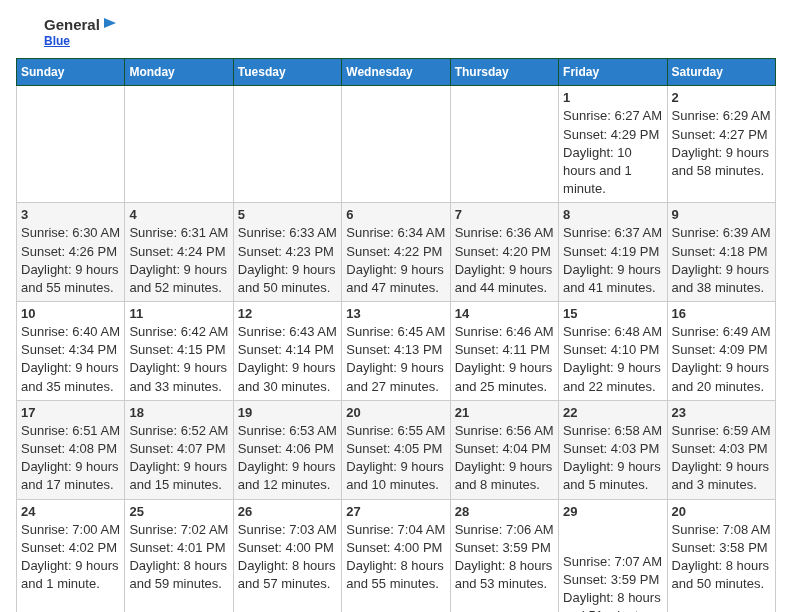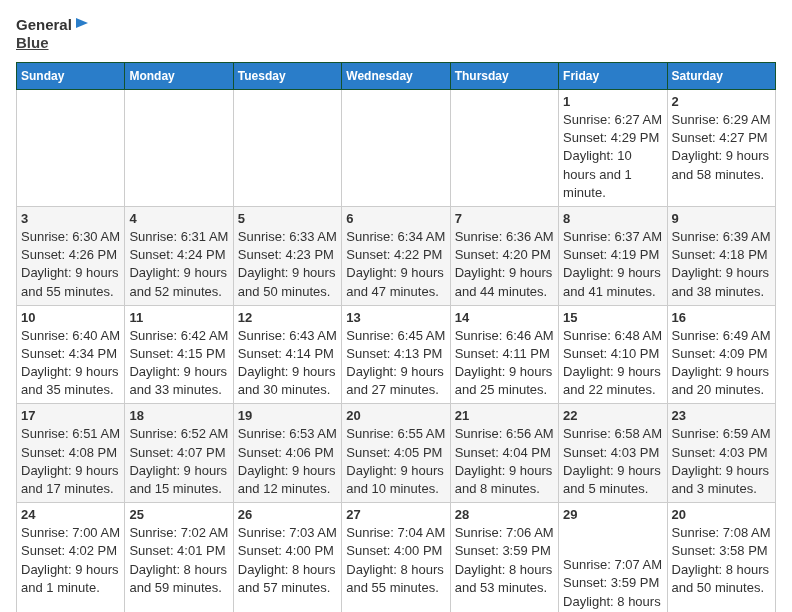--- a/index.html
+++ b/index.html
@@ -13,20 +13,21 @@
     .header {
       display: flex;
       align-items: flex-start;
       justify-content: space-between;
       margin-bottom: 10px;
     }
     .logo {
       display: flex;
       align-items: flex-end;
       gap: 4px;
+      margin-left: 28px;
     }
     .title-area {
       text-align: right;
     }
     .month-title {
       font-size: 32px;
       font-weight: normal;
       color: #333;
     }
     .location {
@@ -78,21 +79,21 @@
   </style>
 </head>
 <body>
 
 <div class="header">
   <div class="logo">
     <div style="text-align:left;">
       <div style="font-size:15px;font-weight:bold;color:#333;line-height:1.2;">General<span style="display:inline-block;margin-left:2px;"><svg width="14" height="14" viewBox="0 0 14 14">
               <polygon points="2,2 14,7 2,12" fill="#2a7dc9"></polygon>
             </svg></span></div>
-      <div style="font-size:15px;font-weight:bold;color:#404040;line-height:1.2;text-decoration:underline;">Blue</div>
+      <div style="font-size:12px;font-weight:bold;color:#1d4ed8;line-height:1.2;text-decoration:underline;">Blue</div>
     </div>
   </div>
   <div class="title-area">
     <div class="month-title"></div>
     <div class="location"></div>
   </div>
 </div>
 
 <table>
   <thead>

